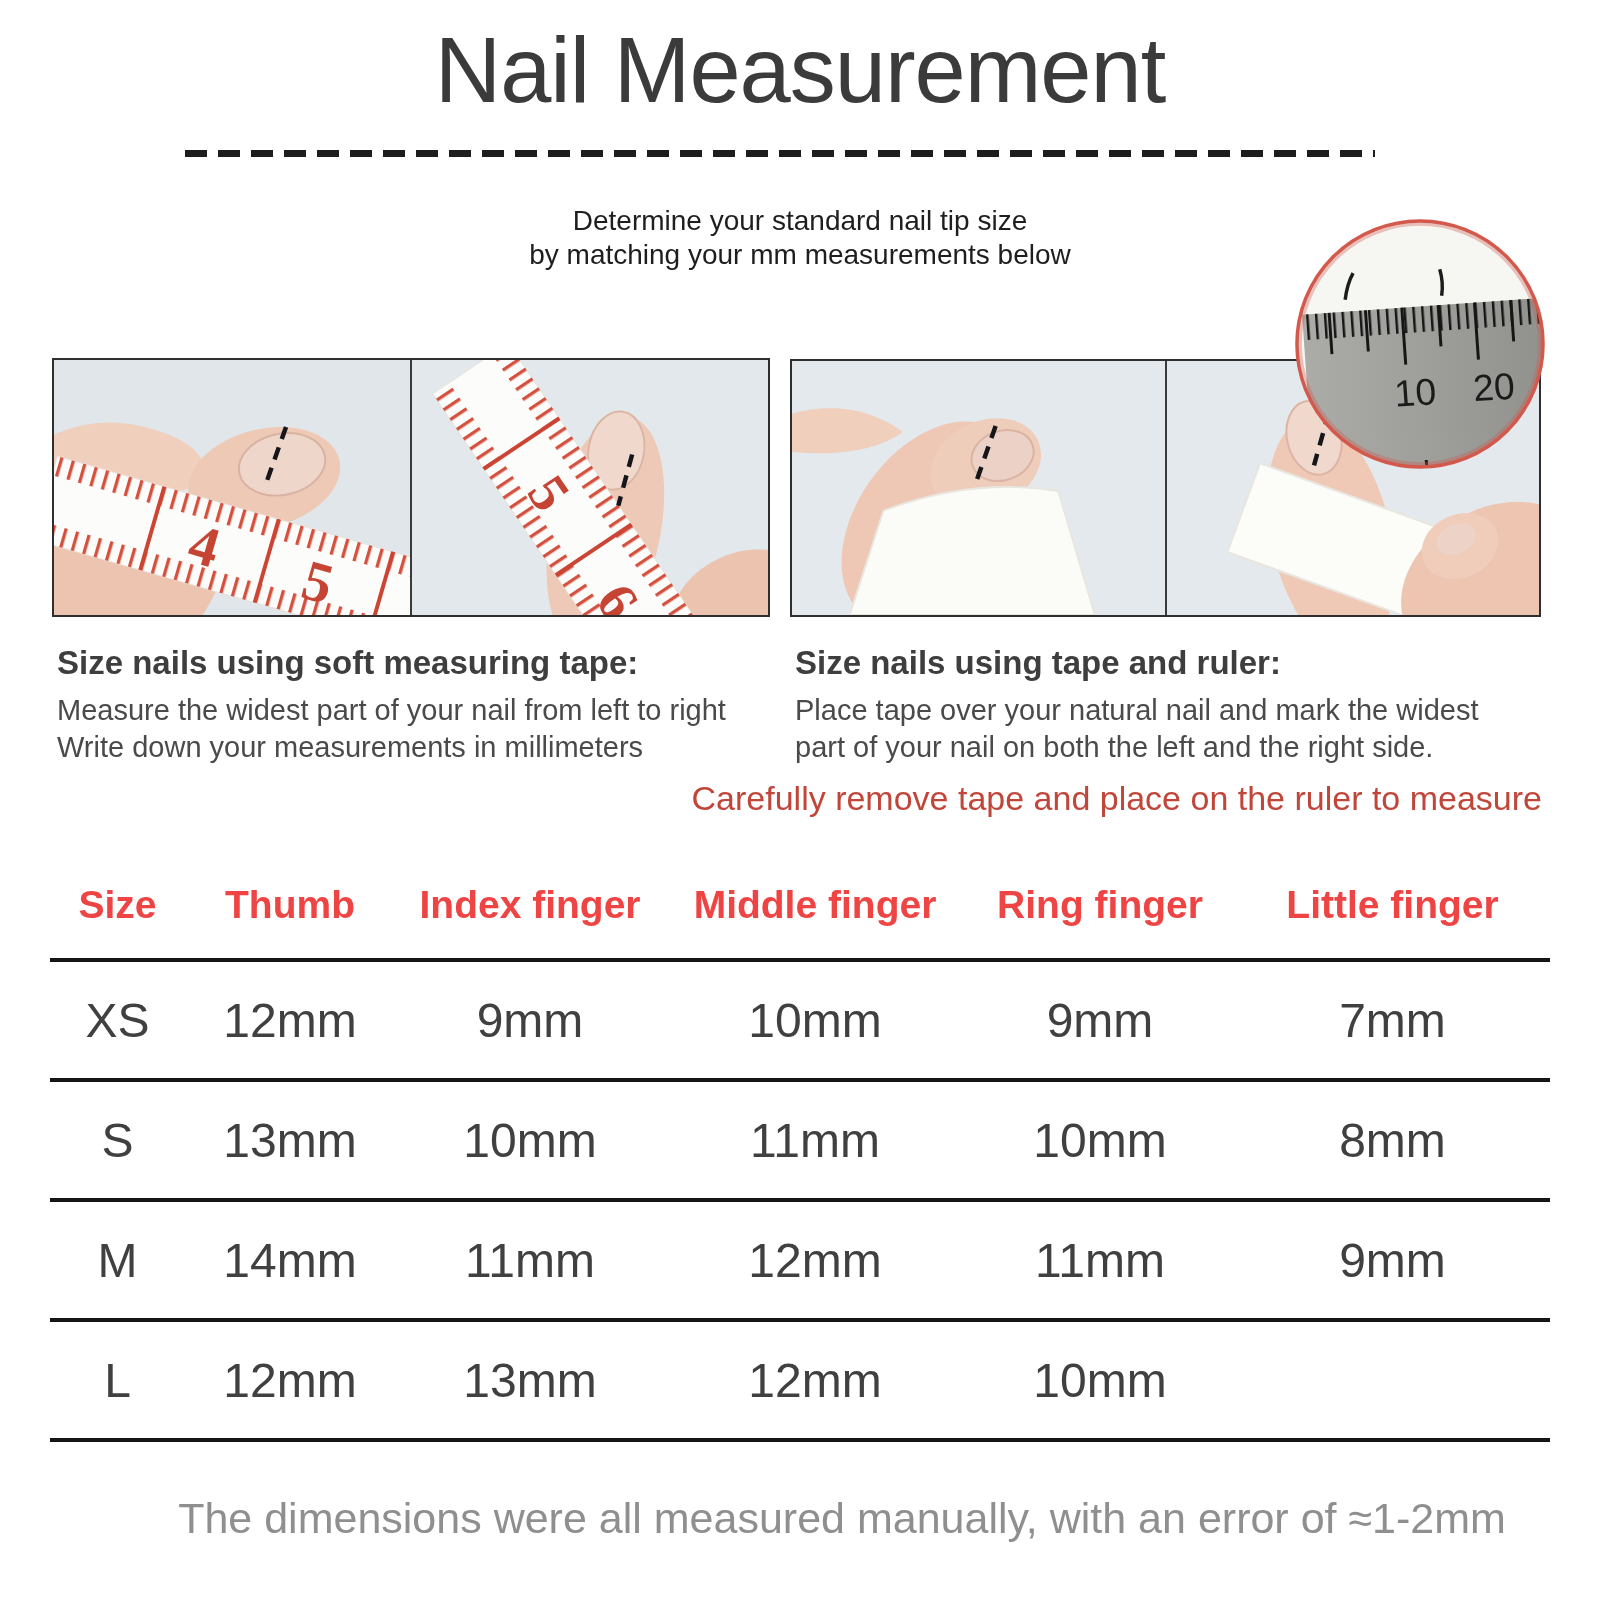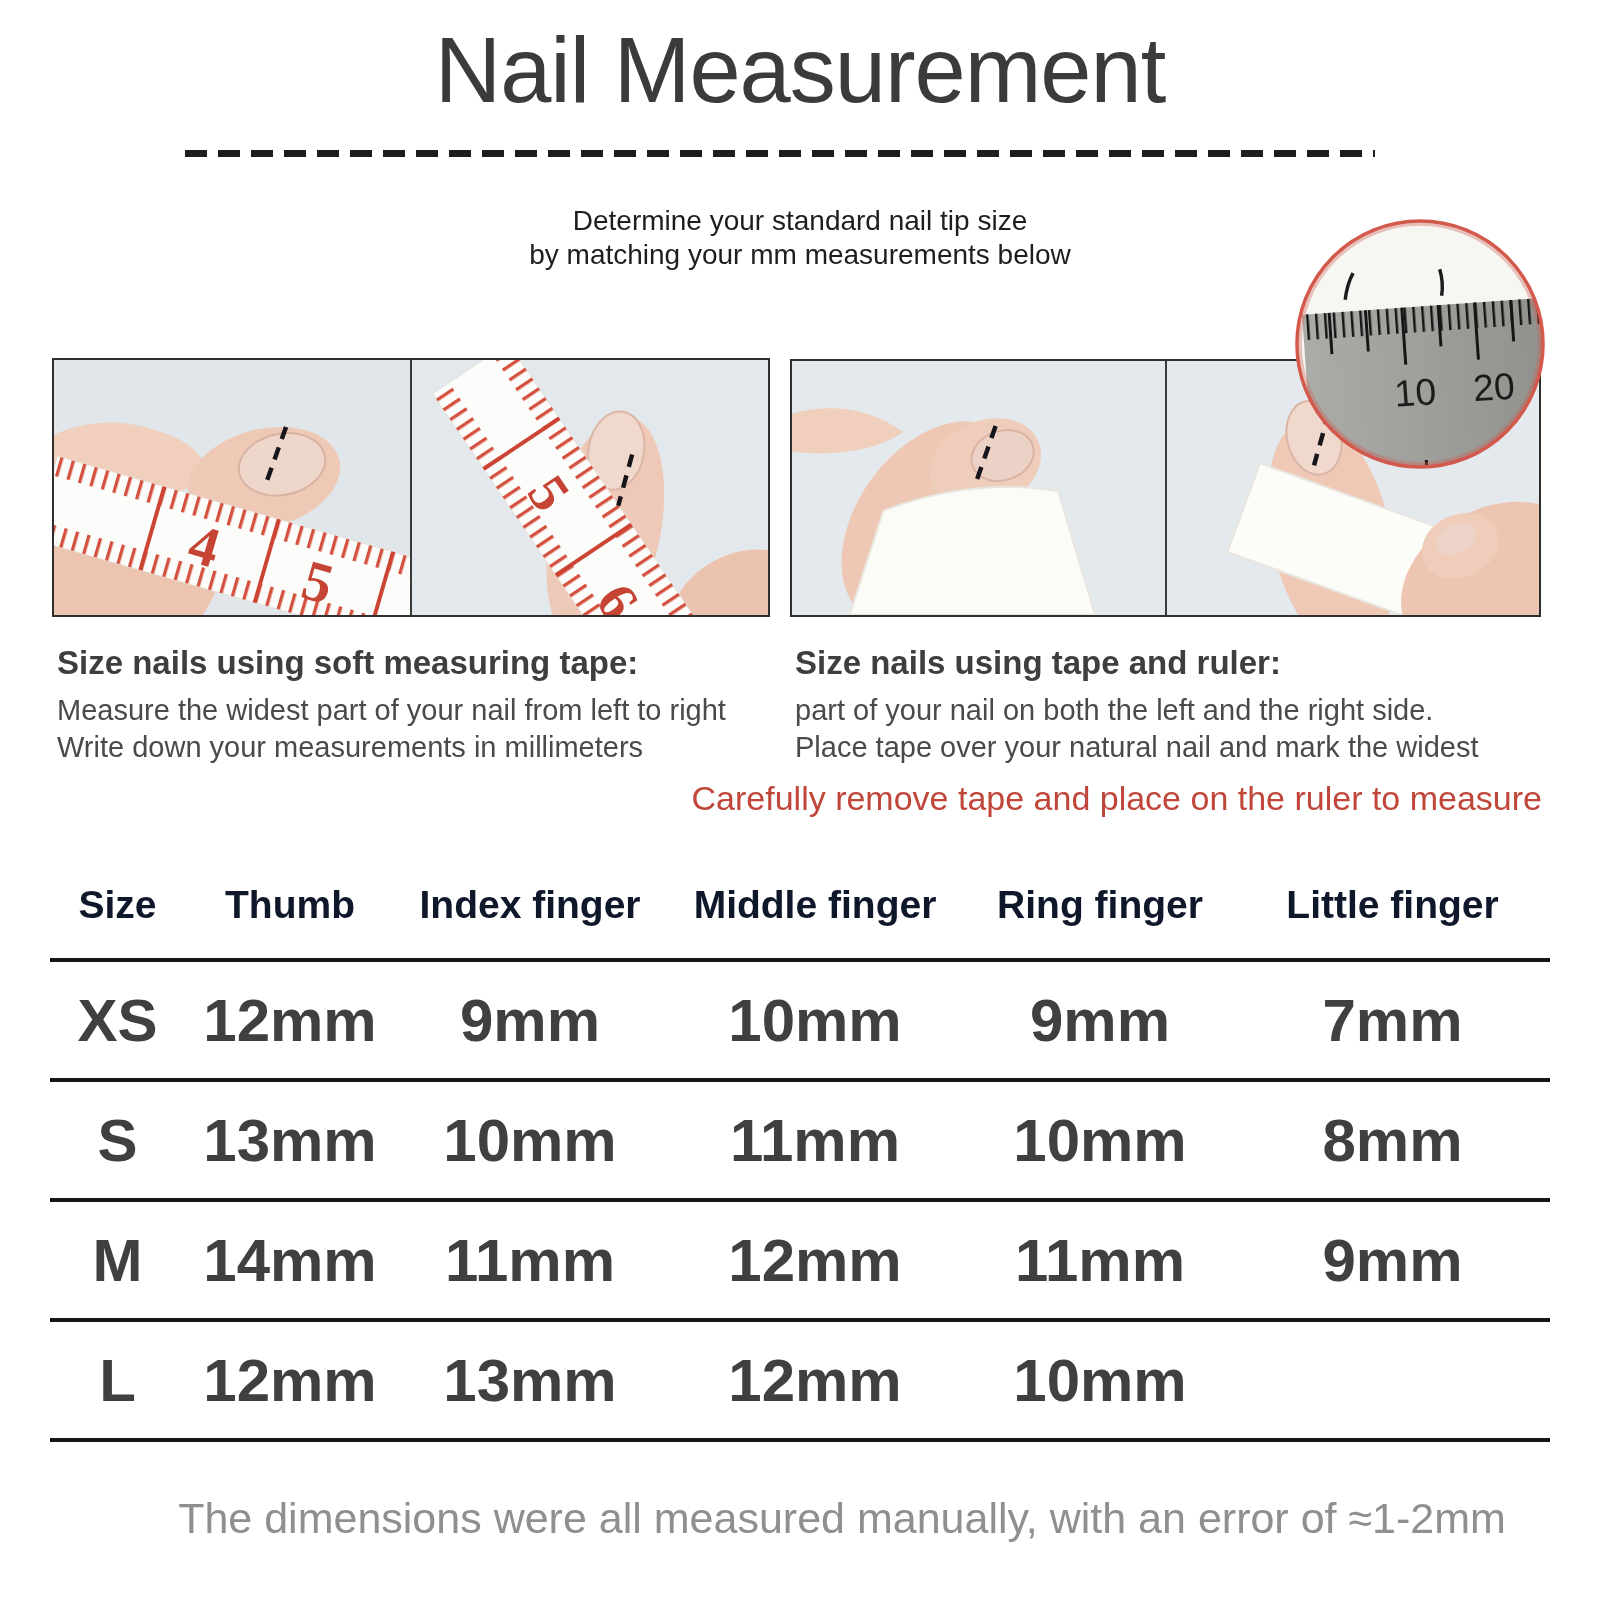--- a/index.html
+++ b/index.html
@@ -34,23 +34,23 @@
   .instr-right{left:795px;top:644px;width:755px;}
   .instr-heading{font-size:33px;font-weight:700;color:#3e3e3e;margin:0 0 10px 0;white-space:nowrap;}
   .instr-line{font-size:29px;color:#4a4a4a;line-height:1.28;white-space:nowrap;}
   .warning-line{
     position:absolute;top:779px;right:58px;font-size:34px;color:#bf4639;white-space:nowrap;
   }
   
   .size-table{position:absolute;left:50px;top:852px;width:1500px;}
   .t-row{display:grid;grid-template-columns:9% 14% 18% 20% 18% 21%;align-items:center;}
   .t-head{height:106px;border-bottom:4px solid #161616;}
-  .t-head .t-cell{font-size:39px;font-weight:700;color:#0f172a;}
+  .t-head .t-cell{font-size:39px;font-weight:700;color:#ef4444;}
   .t-data{height:116px;border-bottom:4px solid #161616;}
-  .t-data .t-cell{font-size:60px;color:#404040;font-weight:bold;}
+  .t-data .t-cell{font-size:48px;color:#404040;}
   .t-cell{text-align:center;}
   .footer-note{
     position:absolute;top:1494px;left:0;width:100%;text-align:center;
     font-size:43px;color:#8f8f8f;padding-left:42px;
   }
   .tape-num{font-family:"Liberation Serif",serif;font-weight:700;}
 </style>
 </head>
 <body>
 
@@ -181,22 +181,22 @@
   </div>
 
   <div class="instr instr-left">
     <div class="instr-heading">Size nails using soft measuring tape:</div>
     <div class="instr-line">Measure the widest part of your nail from left to right</div>
     <div class="instr-line">Write down your measurements in millimeters</div>
   </div>
 
   <div class="instr instr-right">
     <div class="instr-heading">Size nails using tape and ruler:</div>
+    <div class="instr-line">Place tape over your natural nail and mark the widest</div>
     <div class="instr-line">part of your nail on both the left and the right side.</div>
-    <div class="instr-line">Place tape over your natural nail and mark the widest</div>
   </div>
 
   <div class="warning-line">Carefully remove tape and place on the ruler to measure</div>
 
   <div class="size-table">
     <div class="t-row t-head">
       <div class="t-cell">Size</div>
       <div class="t-cell">Thumb</div>
       <div class="t-cell">Index finger</div>
       <div class="t-cell">Middle finger</div>

